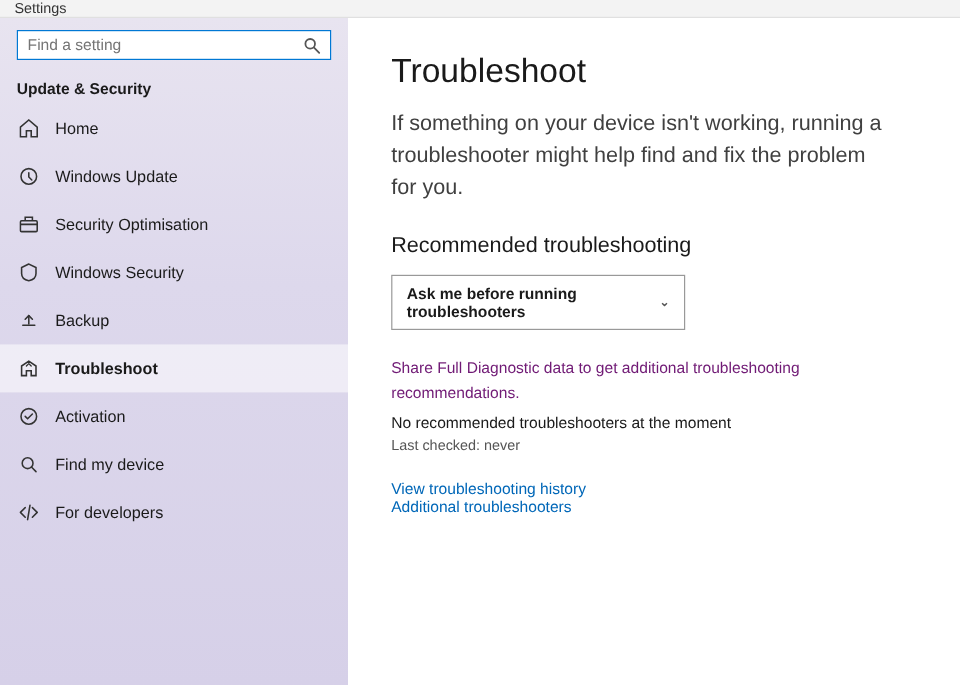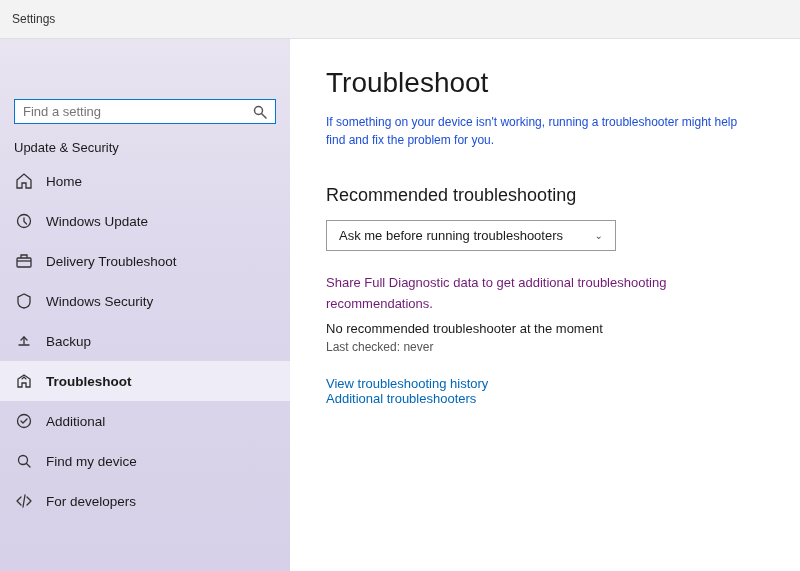--- a/index.html
+++ b/index.html
@@ -1,41 +1,40 @@
 <!DOCTYPE html>
 <html><head>
   <meta charset="utf-8">
   <style>
     * { margin: 0; padding: 0; box-sizing: border-box; }
     body { font-family: 'Segoe UI', sans-serif; display: flex; flex-direction: column; width: 800px; height: 571px; background: #fff; overflow: hidden; }
 
     .title-bar {
       background: #f3f3f3;
-      padding: 12px 12px;
+      padding: 0 12px;
       font-size: 12px;
       color: #333;
       border-bottom: 1px solid #e0e0e0;
     }
 
     .content-area {
       display: flex;
       flex: 1;
       overflow: hidden;
     }
 
     
     .sidebar {
       width: 290px;
       min-width: 290px;
       background: linear-gradient(180deg, #e8e4f0 0%, #ddd8ec 40%, #d6d0e8 100%);
       display: flex;
       flex-direction: column;
       overflow-y: auto;
       overflow-x: hidden;
-      justify-content: center;
     }
 
     .search-box-wrapper {
       padding: 10px 14px 8px 14px;
     }
 
     .search-box {
       display: flex;
       align-items: center;
       border: 1.5px solid #0078d4;
@@ -54,21 +53,21 @@
     }
 
     .search-icon-svg {
       color: #555;
       font-size: 13px;
     }
 
     .section-title {
       padding: 8px 14px 6px 14px;
       font-size: 13px;
-      font-weight: 400;
+      font-weight: 700;
       color: #1a1a1a;
     }
 
     .nav-item {
       display: flex;
       align-items: center;
       padding: 10px 14px;
       cursor: pointer;
       font-size: 13.5px;
       color: #1a1a1a;
@@ -99,24 +98,24 @@
     }
 
     .page-title {
       font-size: 28px;
       font-weight: 300;
       color: #1a1a1a;
       margin-bottom: 14px;
     }
 
     .page-description {
-      font-size: 12px;
-      color: #1d4ed8;
+      font-size: 18px;
+      color: #404040;
       line-height: 1.5;
-      margin-bottom: 36px;
+      margin-bottom: 24px;
       max-width: 420px;
     }
 
     .section-heading {
       font-size: 18px;
       font-weight: 400;
       color: #1a1a1a;
       margin-bottom: 14px;
     }
 
@@ -127,26 +126,27 @@
       margin-bottom: 14px;
       max-width: 420px;
     }
 
     .dropdown-select {
       display: flex;
       align-items: center;
       justify-content: space-between;
       border: 1px solid #999;
       padding: 7px 12px;
-      width: 290px;
+      width: 245px;
       background: #fff;
       cursor: pointer;
       font-size: 13px;
       color: #1a1a1a;
       margin-bottom: 22px;
+      font-weight: bold;
     }
 
     .dropdown-arrow {
       font-size: 10px;
       color: #555;
     }
 
     .share-link {
       color: #701a75;
       font-size: 13px;
@@ -231,21 +231,21 @@
     </div>
 
     <div class="nav-item">
       <div class="nav-icon">
         <svg width="16" height="16" viewBox="0 0 16 16" fill="none">
           <rect x="1" y="5" width="14" height="9" rx="1" stroke="#333" stroke-width="1.3"></rect>
           <path d="M1 8H15" stroke="#333" stroke-width="1.3"></path>
           <path d="M5 5V2H11V5" stroke="#333" stroke-width="1.3"></path>
         </svg>
       </div>
-      <span>Delivery Troubleshoot</span>
+      <span>Security Optimisation</span>
     </div>
 
     <div class="nav-item">
       <div class="nav-icon">
         <svg width="16" height="16" viewBox="0 0 16 16" fill="none">
           <path d="M8 1L2 4V9C2 12.5 5 14.5 8 15C11 14.5 14 12.5 14 9V4L8 1Z" stroke="#333" stroke-width="1.3" fill="none"></path>
         </svg>
       </div>
       <span>Windows Security</span>
     </div>
@@ -272,21 +272,21 @@
     </div>
 
 
     <div class="nav-item">
       <div class="nav-icon">
         <svg width="16" height="16" viewBox="0 0 16 16" fill="none">
           <circle cx="8" cy="8" r="6.5" stroke="#333" stroke-width="1.3"></circle>
           <path d="M5 8L7 10L11 6" stroke="#333" stroke-width="1.3" stroke-linecap="round" stroke-linejoin="round"></path>
         </svg>
       </div>
-      <span>Additional</span>
+      <span>Activation</span>
     </div>
 
     <div class="nav-item">
       <div class="nav-icon">
         <svg width="16" height="16" viewBox="0 0 16 16" fill="none">
           <circle cx="7" cy="7" r="4.5" stroke="#333" stroke-width="1.3"></circle>
           <line x1="10.2" y1="10.2" x2="14" y2="14" stroke="#333" stroke-width="1.3" stroke-linecap="round"></line>
         </svg>
       </div>
       <span>Find my device</span>
@@ -311,21 +311,21 @@
 
     <h2 class="section-heading">Recommended troubleshooting</h2>
 
     <div class="dropdown-select">
       <span>Ask me before running troubleshooters</span>
       <span class="dropdown-arrow">⌄</span>
     </div>
 
     <a class="share-link">Share Full Diagnostic data to get additional troubleshooting recommendations.</a>
 
-    <p class="no-troubleshooters">No recommended troubleshooter at the moment</p>
+    <p class="no-troubleshooters">No recommended troubleshooters at the moment</p>
     <p class="last-checked">Last checked: never</p>
 
     <a class="view-history-link">View troubleshooting history</a>
 
     <a class="additional-link">Additional troubleshooters</a>
   </div>
 
 </div>
 
 </body></html>

